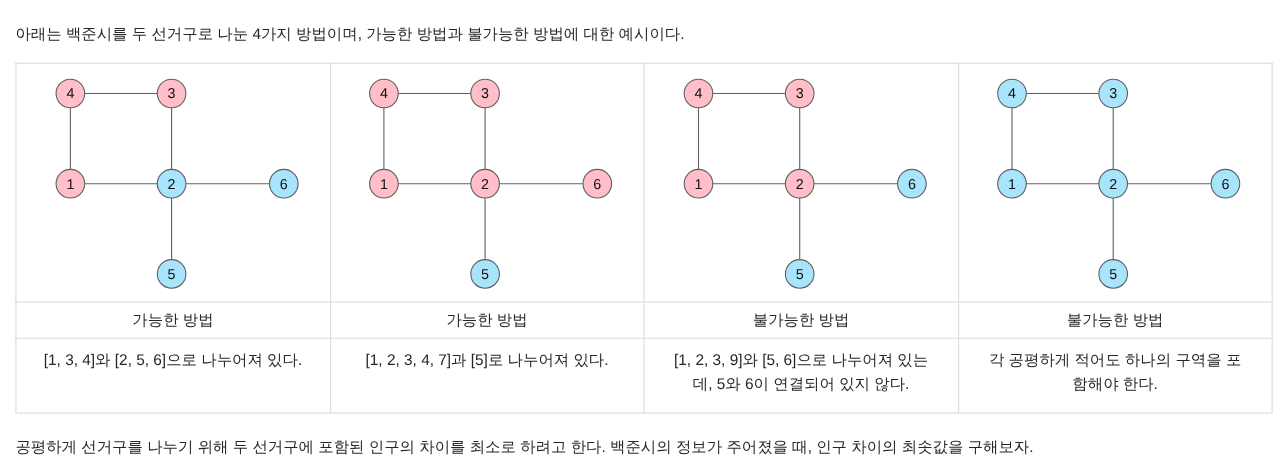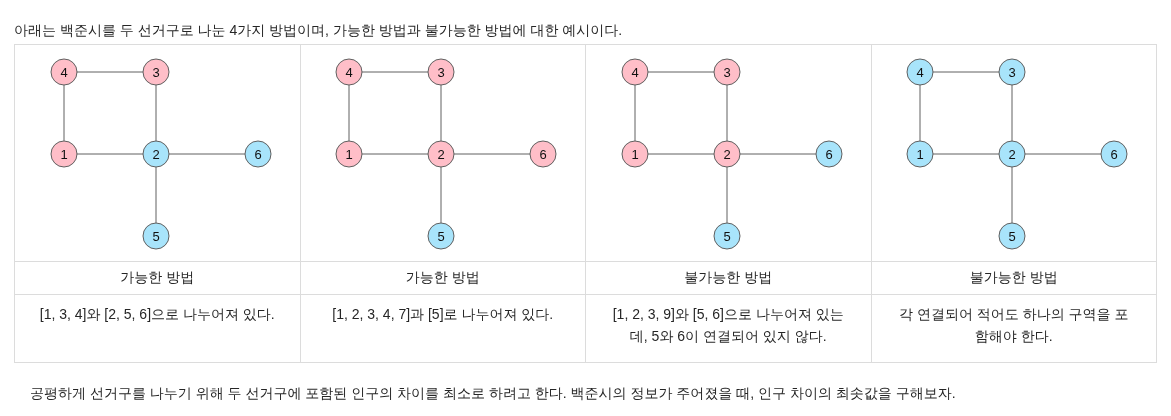--- a/index.html
+++ b/index.html
@@ -3,22 +3,22 @@
 <meta charset="utf-8">
 <style>
   * { box-sizing: border-box; }
   html, body { margin: 0; padding: 0; background: #ffffff; }
   body {
     width: 1171px;
     font-family: "Liberation Sans", "DejaVu Sans", sans-serif;
     color: #262626;
   }
   .page { padding: 12px 14px 10px; }
-  .para { font-size: 14px; line-height: 1.45; margin: 8px 0 4px; }
-  .para.outro { margin: 20px 16px 8px; }
+  .para { font-size: 14px; line-height: 1.45; margin: 8px 0 17px; }
+  .para.outro { margin: 20px 0 8px; }
   table.examples { border-collapse: collapse; width: 1143px; table-layout: fixed; }
   table.examples td {
     border: 1px solid #dcdcdc;
     text-align: center;
     font-size: 14px;
     padding: 0;
   }
   tr.diagram-row td { height: 217px; vertical-align: middle; }
   tr.title-row td { height: 33px; vertical-align: middle; margin-left: 34px; }
   tr.desc-row td { height: 66px; vertical-align: top; padding: 9px 24px 14px; line-height: 1.55; }
@@ -139,20 +139,20 @@
       <tr class="title-row">
         <td>가능한 방법</td>
         <td>가능한 방법</td>
         <td>불가능한 방법</td>
         <td>불가능한 방법</td>
       </tr>
       <tr class="desc-row">
         <td>[1, 3, 4]와 [2, 5, 6]으로 나누어져 있다.</td>
         <td>[1, 2, 3, 4, 7]과 [5]로 나누어져 있다.</td>
         <td>[1, 2, 3, 9]와 [5, 6]으로 나누어져 있는데, 5와 6이 연결되어 있지 않다.</td>
-        <td>각 연결되어 적어도 하나의 구역을 포함해야 한다.</td>
+        <td>각 공평하게 적어도 하나의 구역을 포함해야 한다.</td>
       </tr>
     </tbody>
   </table>
 
   <p class="para outro">공평하게 선거구를 나누기 위해 두 선거구에 포함된 인구의 차이를 최소로 하려고 한다. 백준시의 정보가 주어졌을 때, 인구 차이의 최솟값을 구해보자.</p>
 
 </div>
 
 </body></html>

